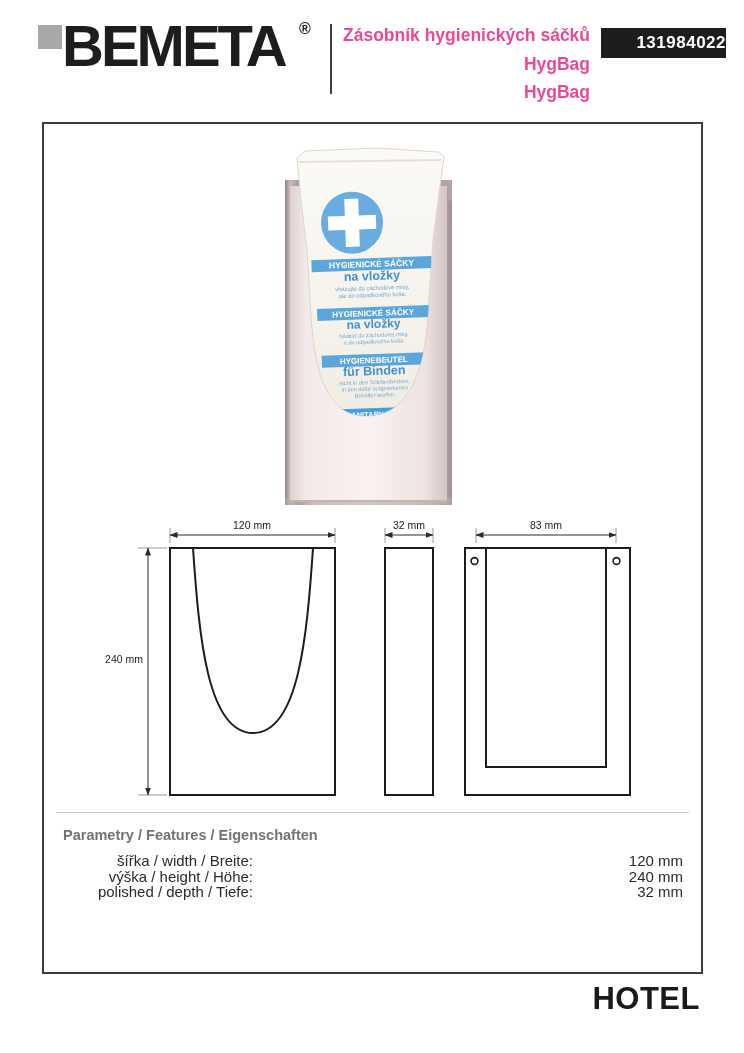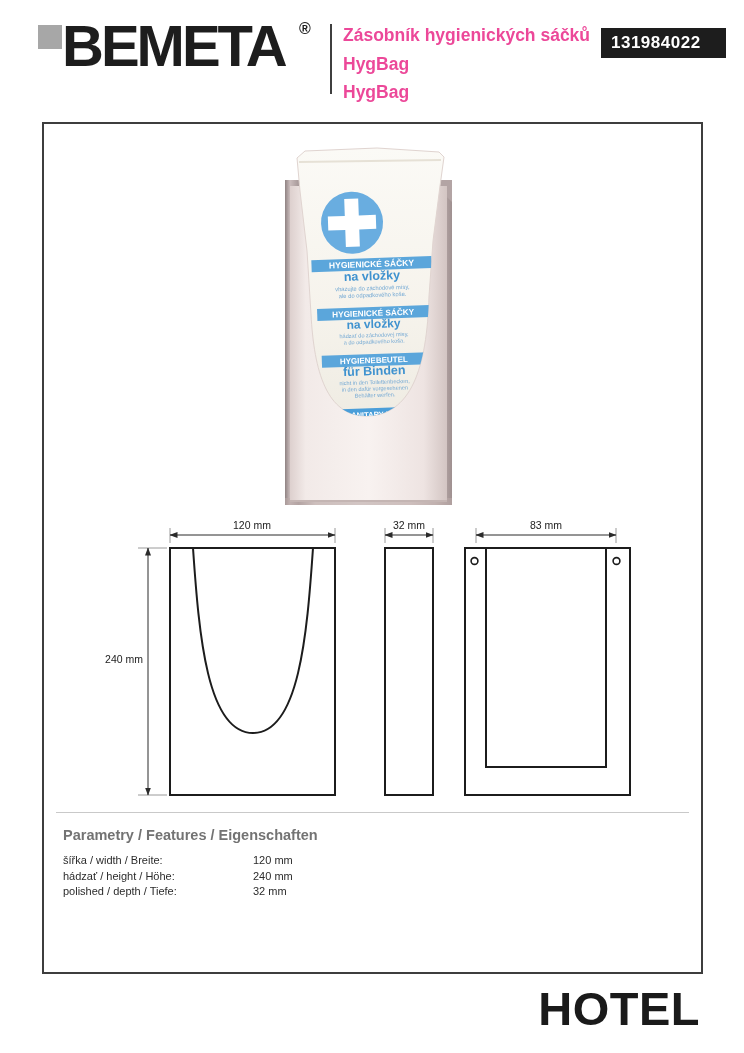--- a/index.html
+++ b/index.html
@@ -1,20 +1,20 @@
 <!DOCTYPE html>
 <html><head>
 <meta charset="utf-8">
 <style>
   * { margin: 0; padding: 0; box-sizing: border-box; }
   html, body { background: #ffffff; }
   body { font-family: "Liberation Sans", "DejaVu Sans", sans-serif; }
   .page {
     position: relative; width: 744px; height: 1053px;
-    background: #ffffff; overflow: hidden; margin: 0 auto;
+    background: #ffffff; overflow: hidden; margin: 0 auto; text-align: right;
   }
   
   .header { position: absolute; left: 0; top: 0; width: 744px; height: 122px; }
   .logo-square { position: absolute; left: 38px; top: 25px; width: 24px; height: 24px; background: #a7a7a7; }
   .logo-text {
     position: absolute; left: 62px; top: 12px;
     font-size: 58px; font-weight: bold; letter-spacing: -3px; color: #1d1d1d;
   }
   .logo-reg { position: absolute; left: 299px; top: 20px; font-size: 16px; font-weight: bold; color: #1d1d1d; }
   .header-divider { position: absolute; left: 330px; top: 24px; width: 2px; height: 70px; background: #3f3f3f; }
@@ -28,27 +28,27 @@
   
   .main-box {
     position: absolute; left: 42px; top: 122px; width: 661px; height: 852px;
     border: 2px solid #3d3d3d; background: #ffffff;
   }
   .photo-svg  { position: absolute; left: 233px; top: 22px;  width: 185px; height: 370px; }
   .drawing-svg{ position: absolute; left: 51px;  top: 391px; width: 580px; height: 290px; }
   .params-divider { position: absolute; left: 12px; top: 688px; width: 633px; height: 1px; background: #c9c9c9; }
   .params-heading { position: absolute; left: 19px; top: 703px; font-size: 14.5px; font-weight: bold; color: #737373; }
   .params-table { position: absolute; left: 19px; top: 729px; width: 620px; color: #2b2b2b; }
-  .param-row { display: flex; font-size: 11px; line-height: 15.5px; }
+  .param-row { display: flex; font-size: 15px; line-height: 15.5px; }
   .param-label { width: 190px; flex: 0 0 190px; }
   .param-value { flex: 1; }
   
   .footer-collection {
     position: absolute; right: 44px; top: 981px;
-    font-size: 47px; font-weight: bold; color: #1a1a1a; letter-spacing: 0.5px;
+    font-size: 31px; font-weight: bold; color: #1a1a1a; letter-spacing: 0.5px;
   }
   svg text { font-family: "Liberation Sans", "DejaVu Sans", sans-serif; }
 </style>
 </head>
 <body>
 
 <div class="page">
 
   <header class="header">
     <span class="logo-square"></span>
@@ -185,21 +185,21 @@
     </svg>
 
     <div class="params-divider"></div>
     <div class="params-heading">Parametry / Features / Eigenschaften</div>
     <div class="params-table">
       <div class="param-row">
         <span class="param-label">šířka / width / Breite:</span>
         <span class="param-value">120 mm</span>
       </div>
       <div class="param-row">
-        <span class="param-label">hádzať / height / Höhe:</span>
+        <span class="param-label">výška / height / Höhe:</span>
         <span class="param-value">240 mm</span>
       </div>
       <div class="param-row">
         <span class="param-label">polished / depth / Tiefe:</span>
         <span class="param-value">32 mm</span>
       </div>
     </div>
   </div>
 
   <div class="footer-collection">HOTEL</div>

